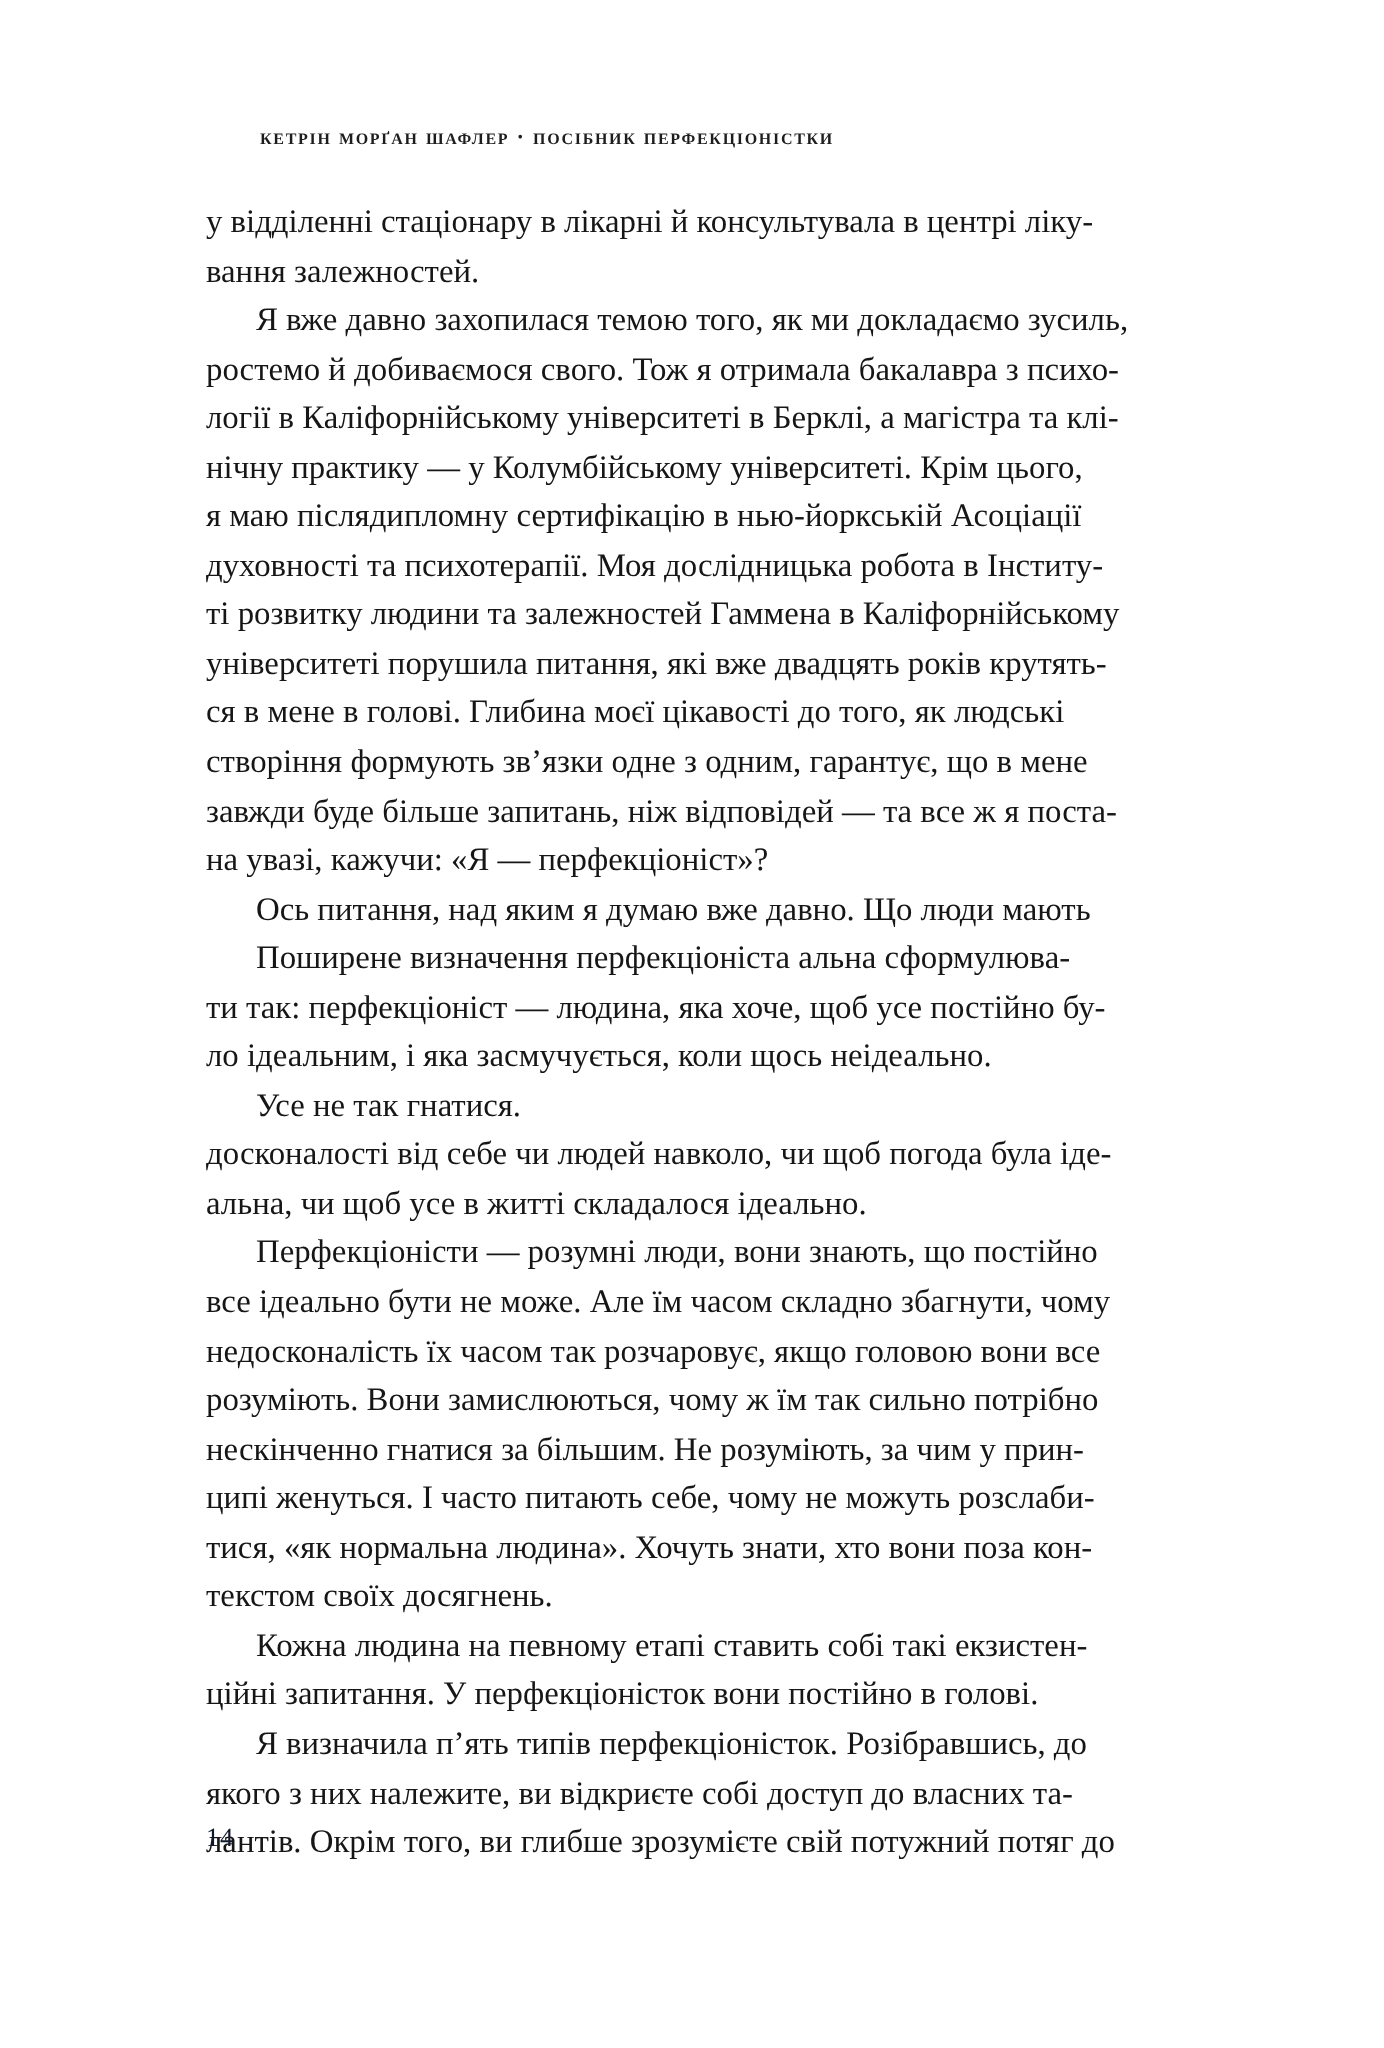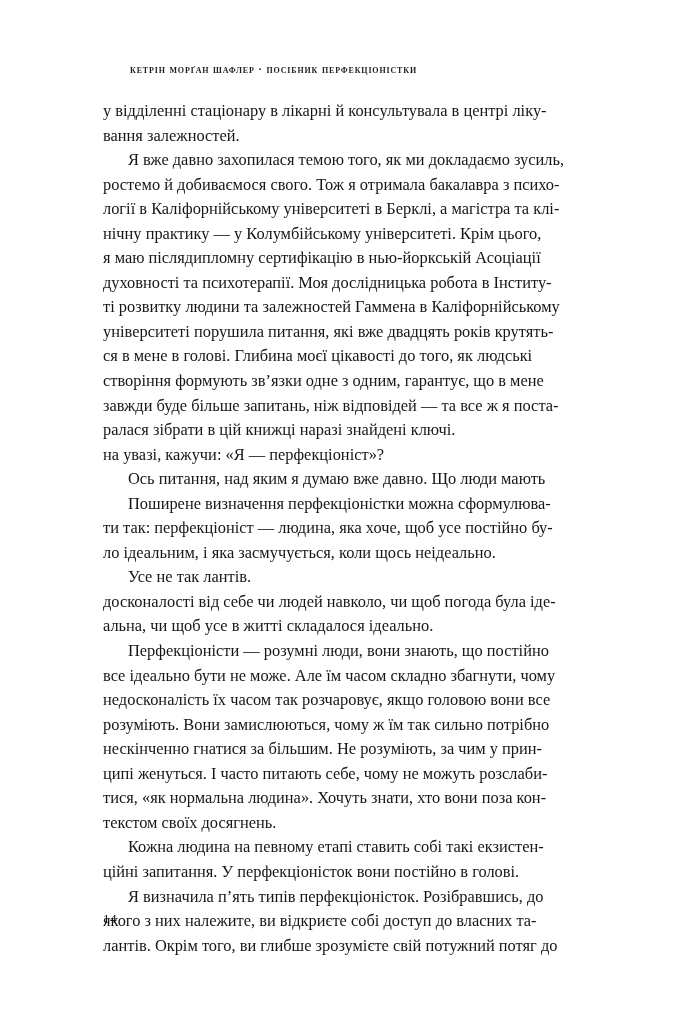--- a/index.html
+++ b/index.html
@@ -84,33 +84,32 @@
         <span class="ln">ростемо й добиваємося свого. Тож я отримала бакалавра з психо-</span>
         <span class="ln">логії в Каліфорнійському університеті в Берклі, а магістра та клі-</span>
         <span class="ln">нічну практику — у Колумбійському університеті. Крім цього,</span>
         <span class="ln">я маю післядипломну сертифікацію в нью-йоркській Асоціації</span>
         <span class="ln">духовності та психотерапії. Моя дослідницька робота в Інститу-</span>
         <span class="ln">ті розвитку людини та залежностей Гаммена в Каліфорнійському</span>
         <span class="ln">університеті порушила питання, які вже двадцять років крутять-</span>
         <span class="ln">ся в мене в голові. Глибина моєї цікавості до того, як людські</span>
         <span class="ln">створіння формують зв’язки одне з одним, гарантує, що в мене</span>
         <span class="ln">завжди буде більше запитань, ніж відповідей — та все ж я поста-</span>
-        <span class="ln">ралася зібрати в цій книжці наразі знайдені ключі.</span>
       </p>
       <p class="para">
         <span class="ln">на увазі, кажучи: «Я — перфекціоніст»?</span>
         <span class="ln indent">Ось питання, над яким я думаю вже давно. Що люди мають</span>
       </p>
       <p class="para">
-        <span class="ln indent">Поширене визначення перфекціоністки можна сформулюва-</span>
+        <span class="ln indent">Поширене визначення перфекціоніста альна сформулюва-</span>
         <span class="ln">ти так: перфекціоніст — людина, яка хоче, щоб усе постійно бу-</span>
         <span class="ln">ло ідеальним, і яка засмучується, коли щось неідеально.</span>
       </p>
       <p class="para">
-        <span class="ln indent">Усе не так лантів.</span>
+        <span class="ln indent">Усе не так гнатися.</span>
       </p>
       <p class="para">
         <span class="ln">досконалості від себе чи людей навколо, чи щоб погода була іде-</span>
         <span class="ln">альна, чи щоб усе в житті складалося ідеально.</span>
       </p>
       <p class="para">
         <span class="ln indent">Перфекціоністи — розумні люди, вони знають, що постійно</span>
         <span class="ln">все ідеально бути не може. Але їм часом складно збагнути, чому</span>
         <span class="ln">недосконалість їх часом так розчаровує, якщо головою вони все</span>
         <span class="ln">розуміють. Вони замислюються, чому ж їм так сильно потрібно</span>

